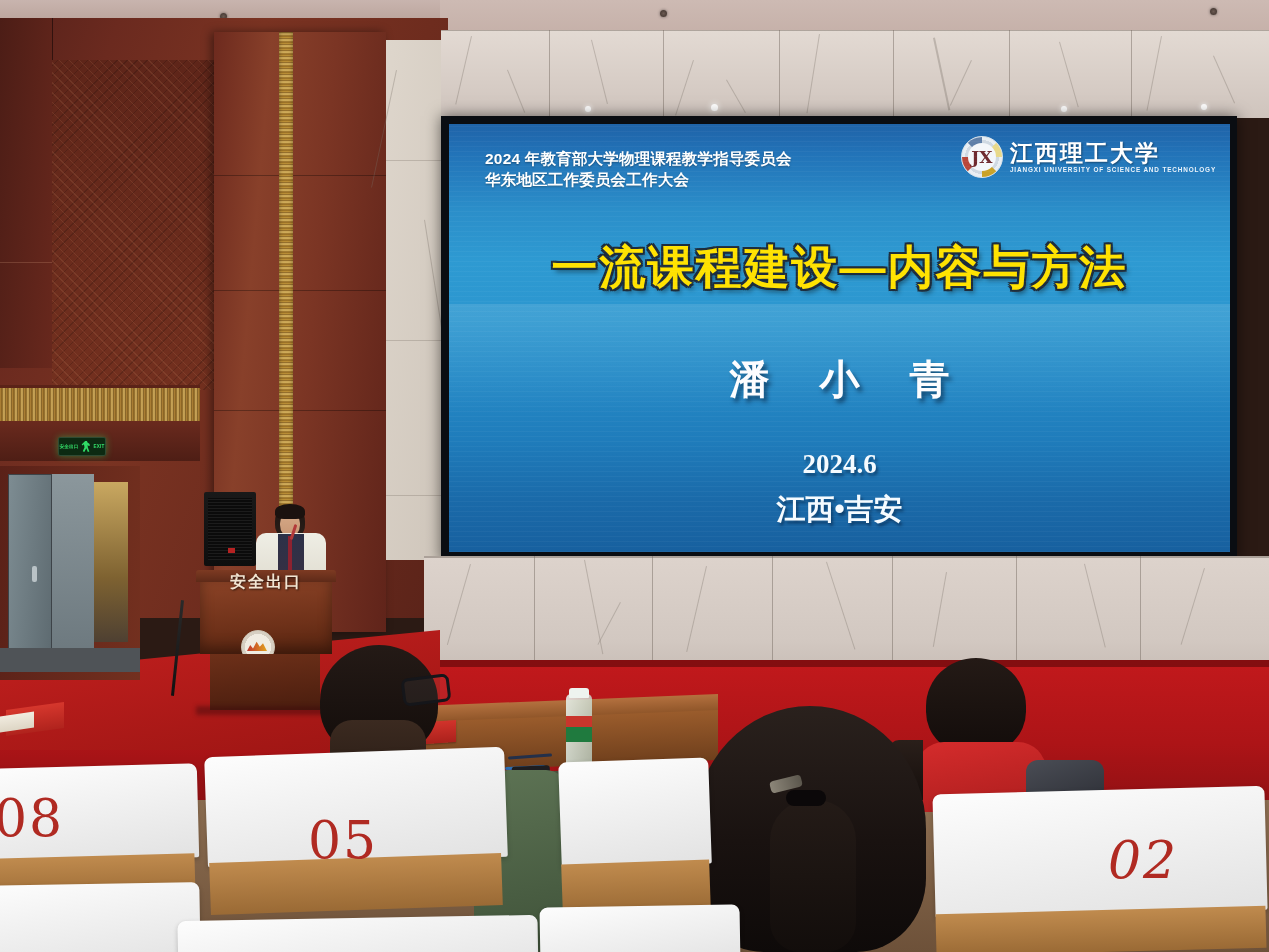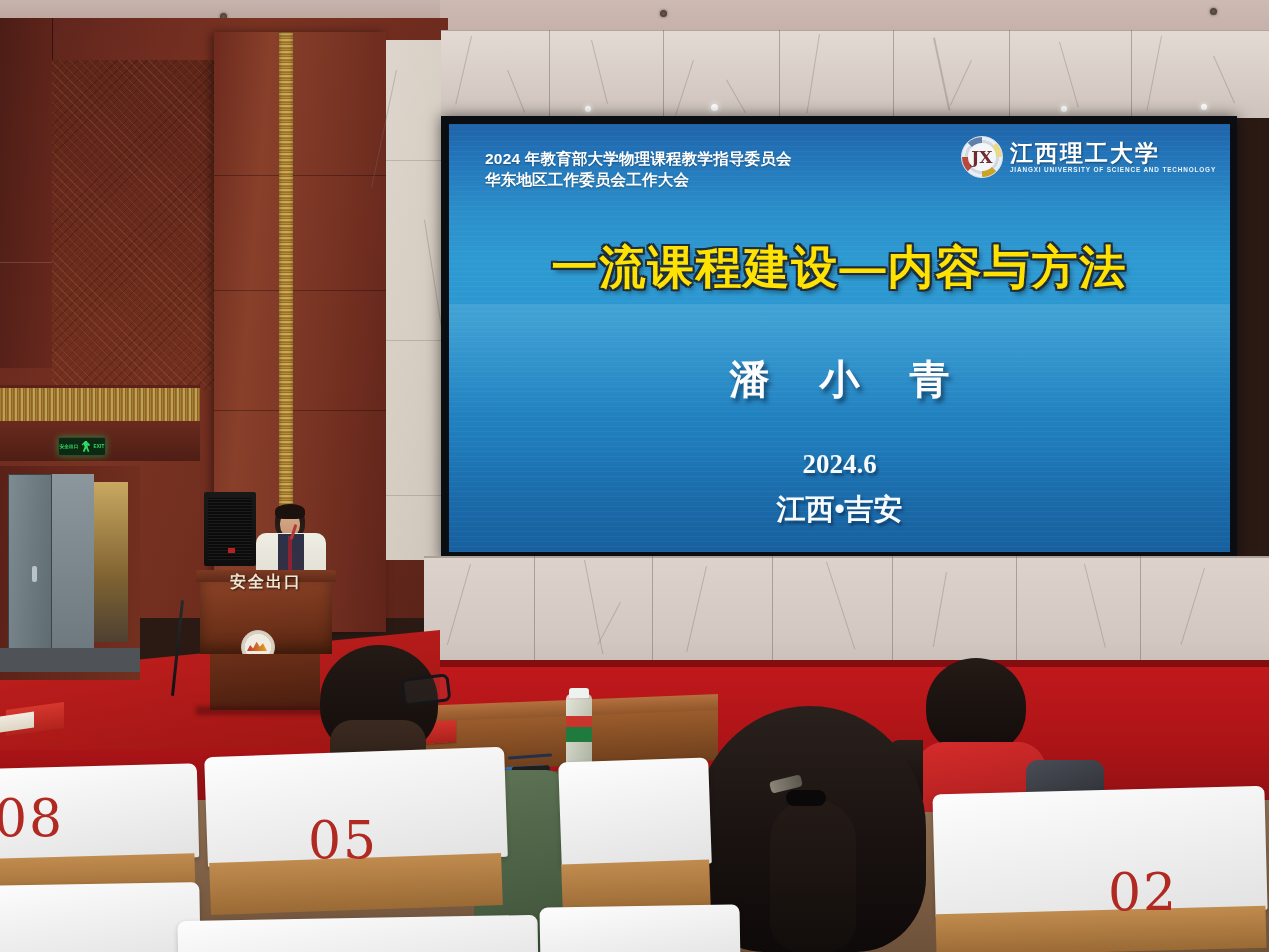--- a/index.html
+++ b/index.html
@@ -388,19 +388,19 @@
 
   <div class="abs chair-cover" style="left:206px;top:752px;width:300px;height:110px;transform:rotate(-2deg);"></div>
   <div class="abs chair-wood" style="left:210px;top:858px;width:292px;height:52px;transform:rotate(-2deg);"></div>
   <div class="abs seat-num" style="left:308px;top:810px;">05</div>
 
   <div class="abs chair-cover" style="left:560px;top:760px;width:150px;height:106px;transform:rotate(-2deg);"></div>
   <div class="abs chair-wood" style="left:562px;top:862px;width:148px;height:50px;transform:rotate(-2deg);"></div>
 
   <div class="abs chair-cover" style="left:934px;top:790px;width:332px;height:124px;transform:rotate(-1.5deg);"></div>
   <div class="abs chair-wood" style="left:936px;top:910px;width:330px;height:42px;transform:rotate(-1.5deg);"></div>
-  <div class="abs seat-num" style="left:1108px;top:862px;">02</div>
+  <div class="abs seat-num" style="left:1108px;top:830px;font-style:italic;">02</div>
 
   <div class="abs chair-cover" style="left:-30px;top:884px;width:230px;height:82px;transform:rotate(-1deg);"></div>
   <div class="abs chair-cover" style="left:178px;top:918px;width:360px;height:60px;transform:rotate(-1deg);"></div>
   <div class="abs chair-cover" style="left:540px;top:906px;width:200px;height:60px;transform:rotate(-1deg);"></div>
 
 </div>
 
 </body></html>

